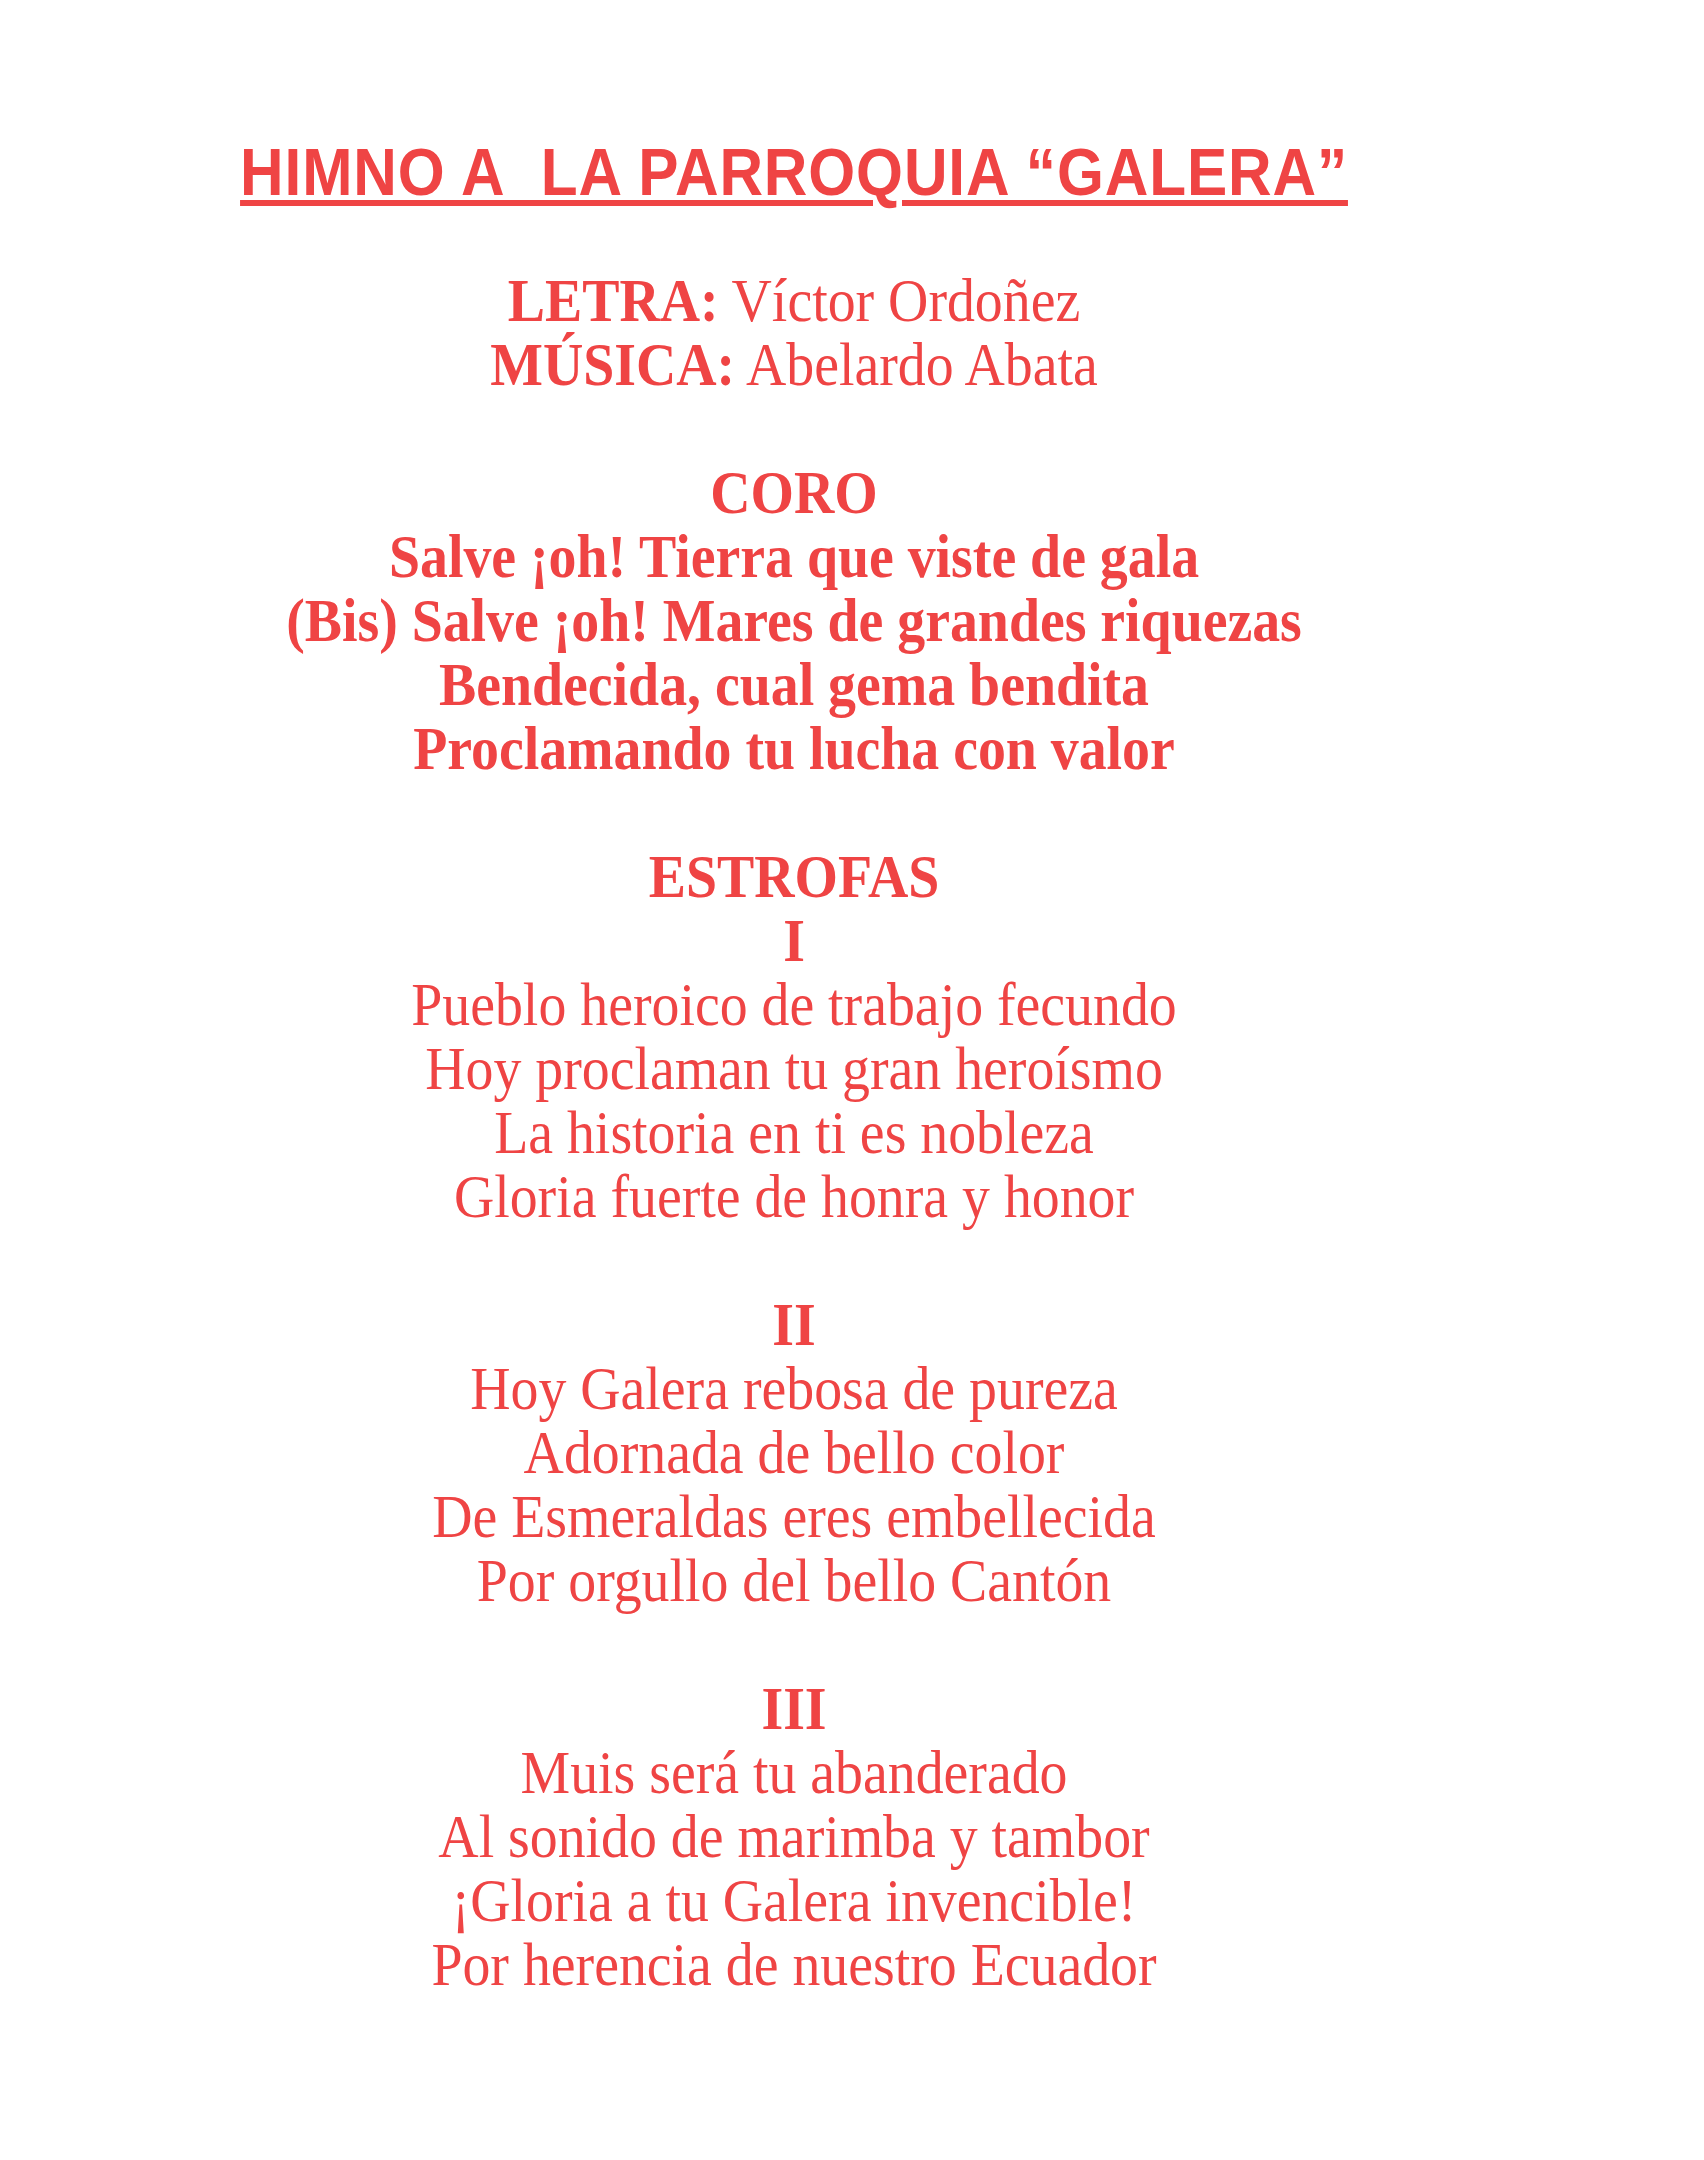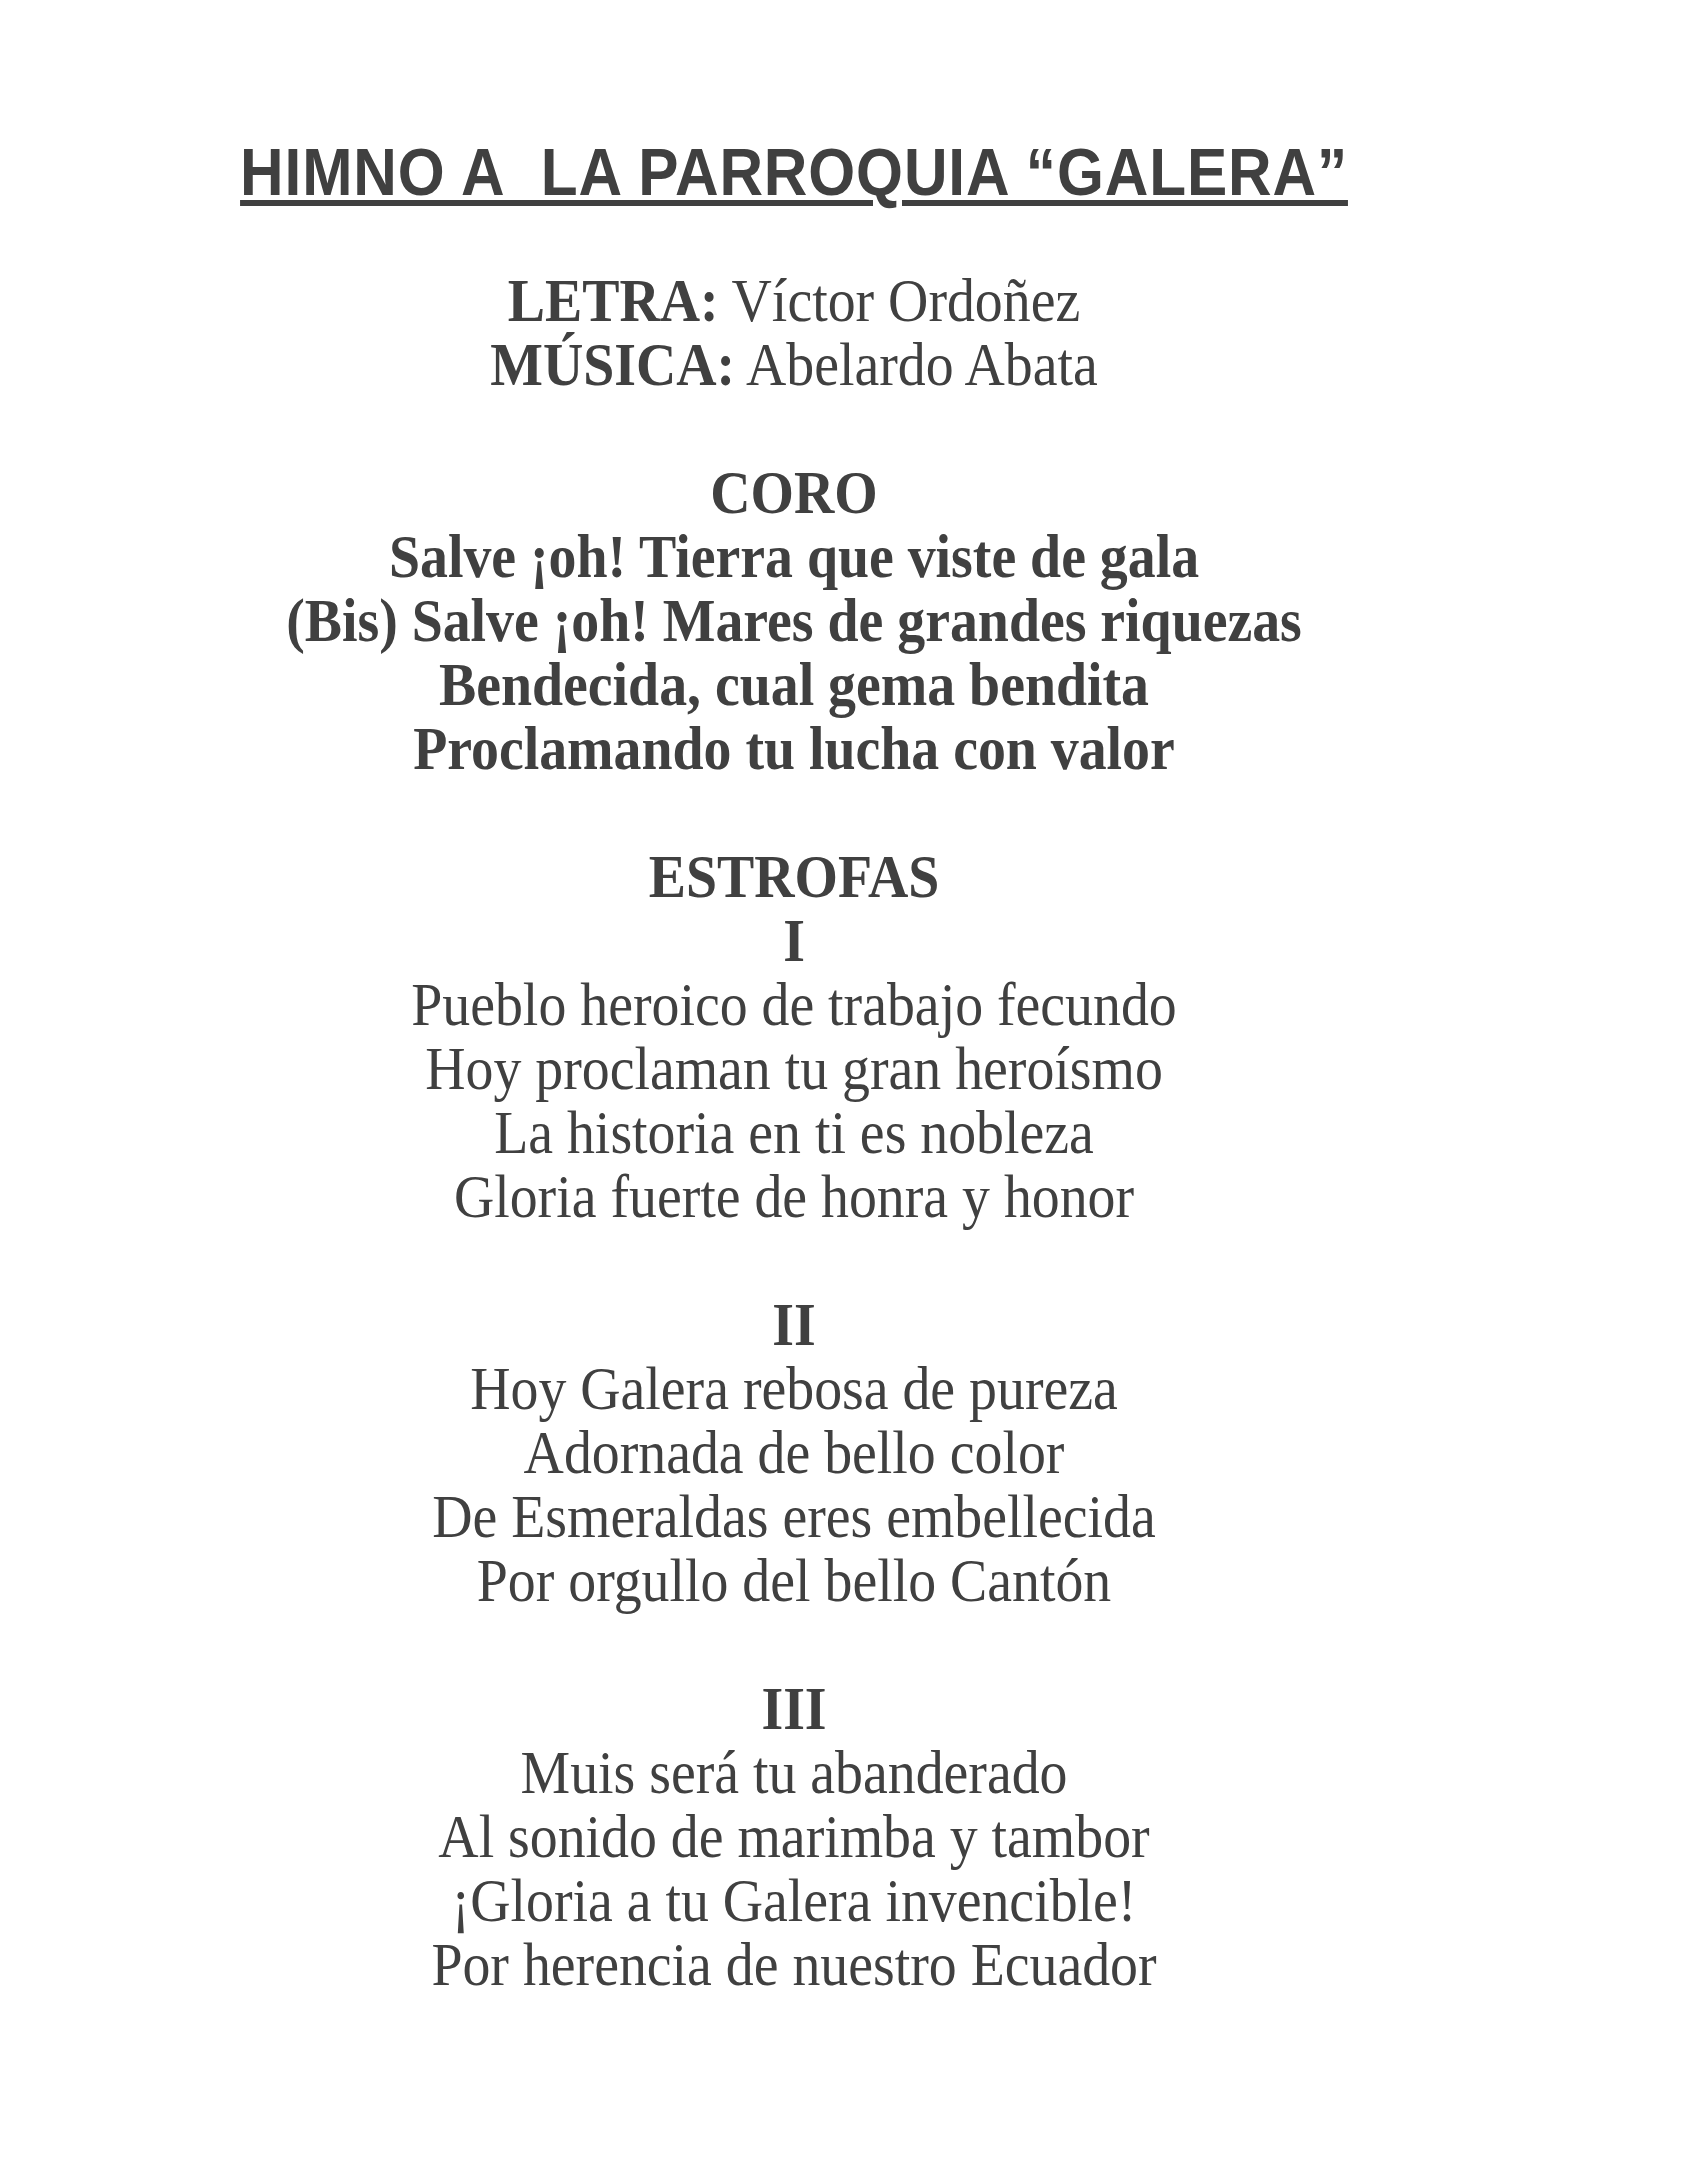--- a/index.html
+++ b/index.html
@@ -1,21 +1,21 @@
 <!DOCTYPE html>
 <html style="font-size:15px"><head>
 <meta charset="utf-8">
 <style>
   html,body{margin:0;padding:0;background:#ffffff;}
   .page{
     position:relative;
     width:1704px;height:2161px;
     background:#ffffff;
     overflow:hidden;
-    color:#404040;
+    color:#ef4444;
     font-family:"Liberation Serif", serif;
   }
   
   .content{
     position:absolute;
     left:-58px;top:0;
     width:1704px;
     padding-top:140px;
     text-align:center;
     font-size:62px;

